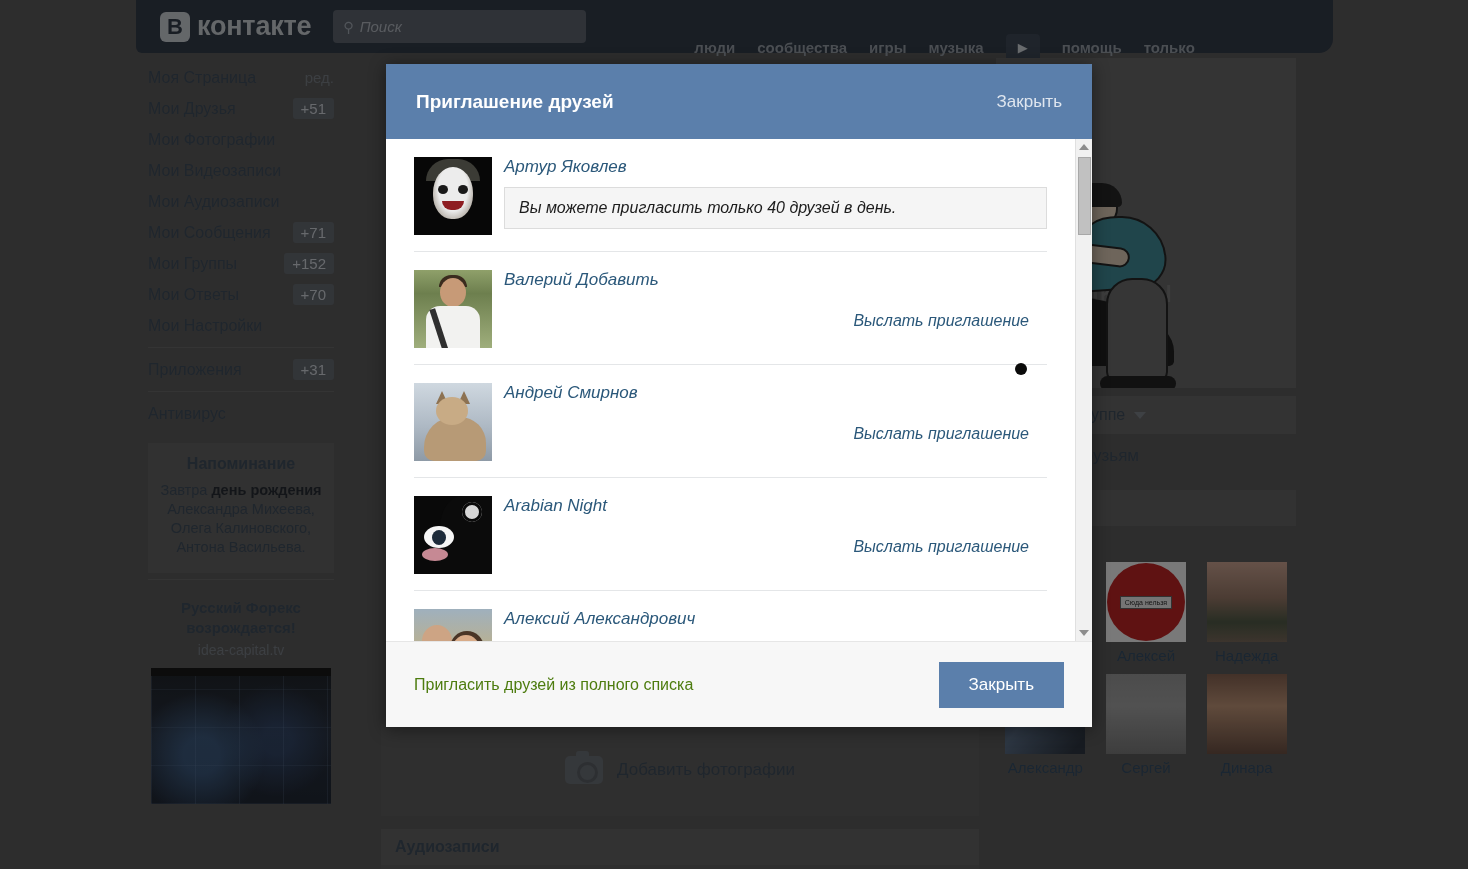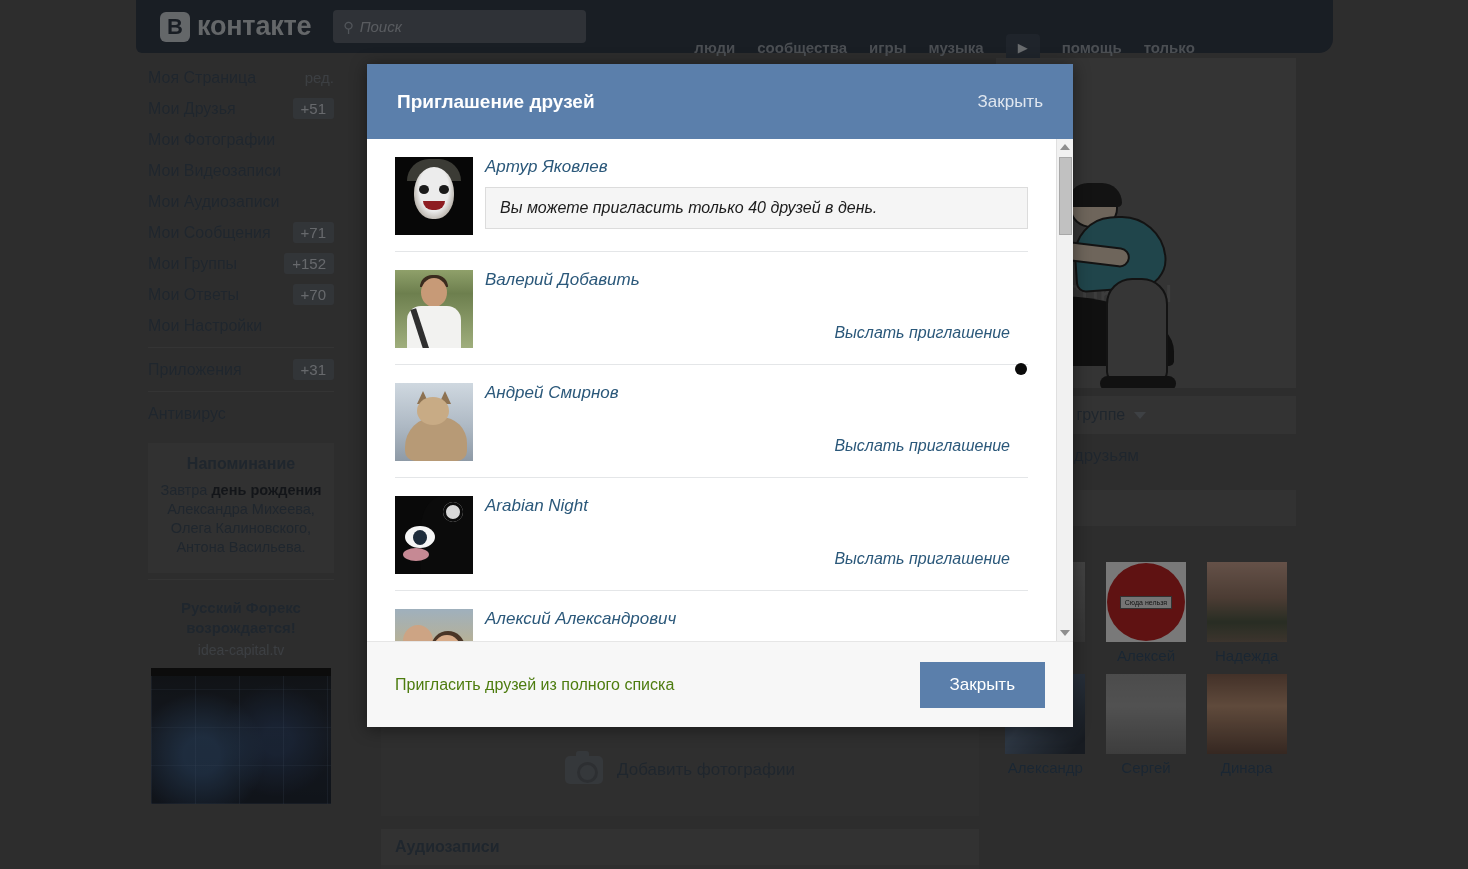--- a/index.html
+++ b/index.html
@@ -219,21 +219,21 @@
   .t-semen   { background: linear-gradient(#7a7a7a, #5a5a5a); }
 
   
   #overlay {
     position: absolute; inset: 0;
     background: rgba(22, 22, 22, 0.55);
   }
 
   
   #modal {
-    position: absolute; left: 367px; top: 64px; width: 706px; height: 663px;
+    position: absolute; left: 386px; top: 64px; width: 706px; height: 663px;
     background: #fff;
     box-shadow: 0 2px 16px rgba(0,0,0,.45);
     display: flex; flex-direction: column;
   }
   #modal-header {
     height: 75px; background: #5b7fab;
     display: flex; align-items: center; justify-content: space-between;
     padding: 0 30px;
   }
   #modal-title { color: #fff; font-size: 19px; font-weight: bold; }
@@ -249,21 +249,21 @@
   .frow:last-child { border-bottom: none; }
   .fav { width: 78px; height: 78px; flex: none; overflow: hidden; background: #ddd; }
   .fbody { flex: 1; padding-left: 12px; }
   .fname-link { color: #2b587a; font-size: 17px; display: inline-block; }
   .fnotice {
     margin-top: 10px; background: #f5f5f5; border: 1px solid #dcdcdc;
     color: #1c1c1c; font-size: 16px; padding: 11px 14px;
   }
   .finvite {
     color: #2b587a; font-size: 16px; text-align: right;
-    margin-top: 34px; padding-right: 18px;
+    margin-top: 22px; padding-right: 18px;
   }
 
   
   .av-joker { background: #070707; position: relative; }
   .av-joker .face {
     position: absolute; left: 19px; top: 10px; width: 40px; height: 52px;
     background: radial-gradient(ellipse at 50% 42%, #ececec 0 52%, #b9b3ab 75%, #2b2b2b 100%);
     border-radius: 50% 50% 46% 46%;
   }
   .av-joker .eye { position: absolute; top: 28px; width: 10px; height: 9px; background: #1a1a1a; border-radius: 50%; }

